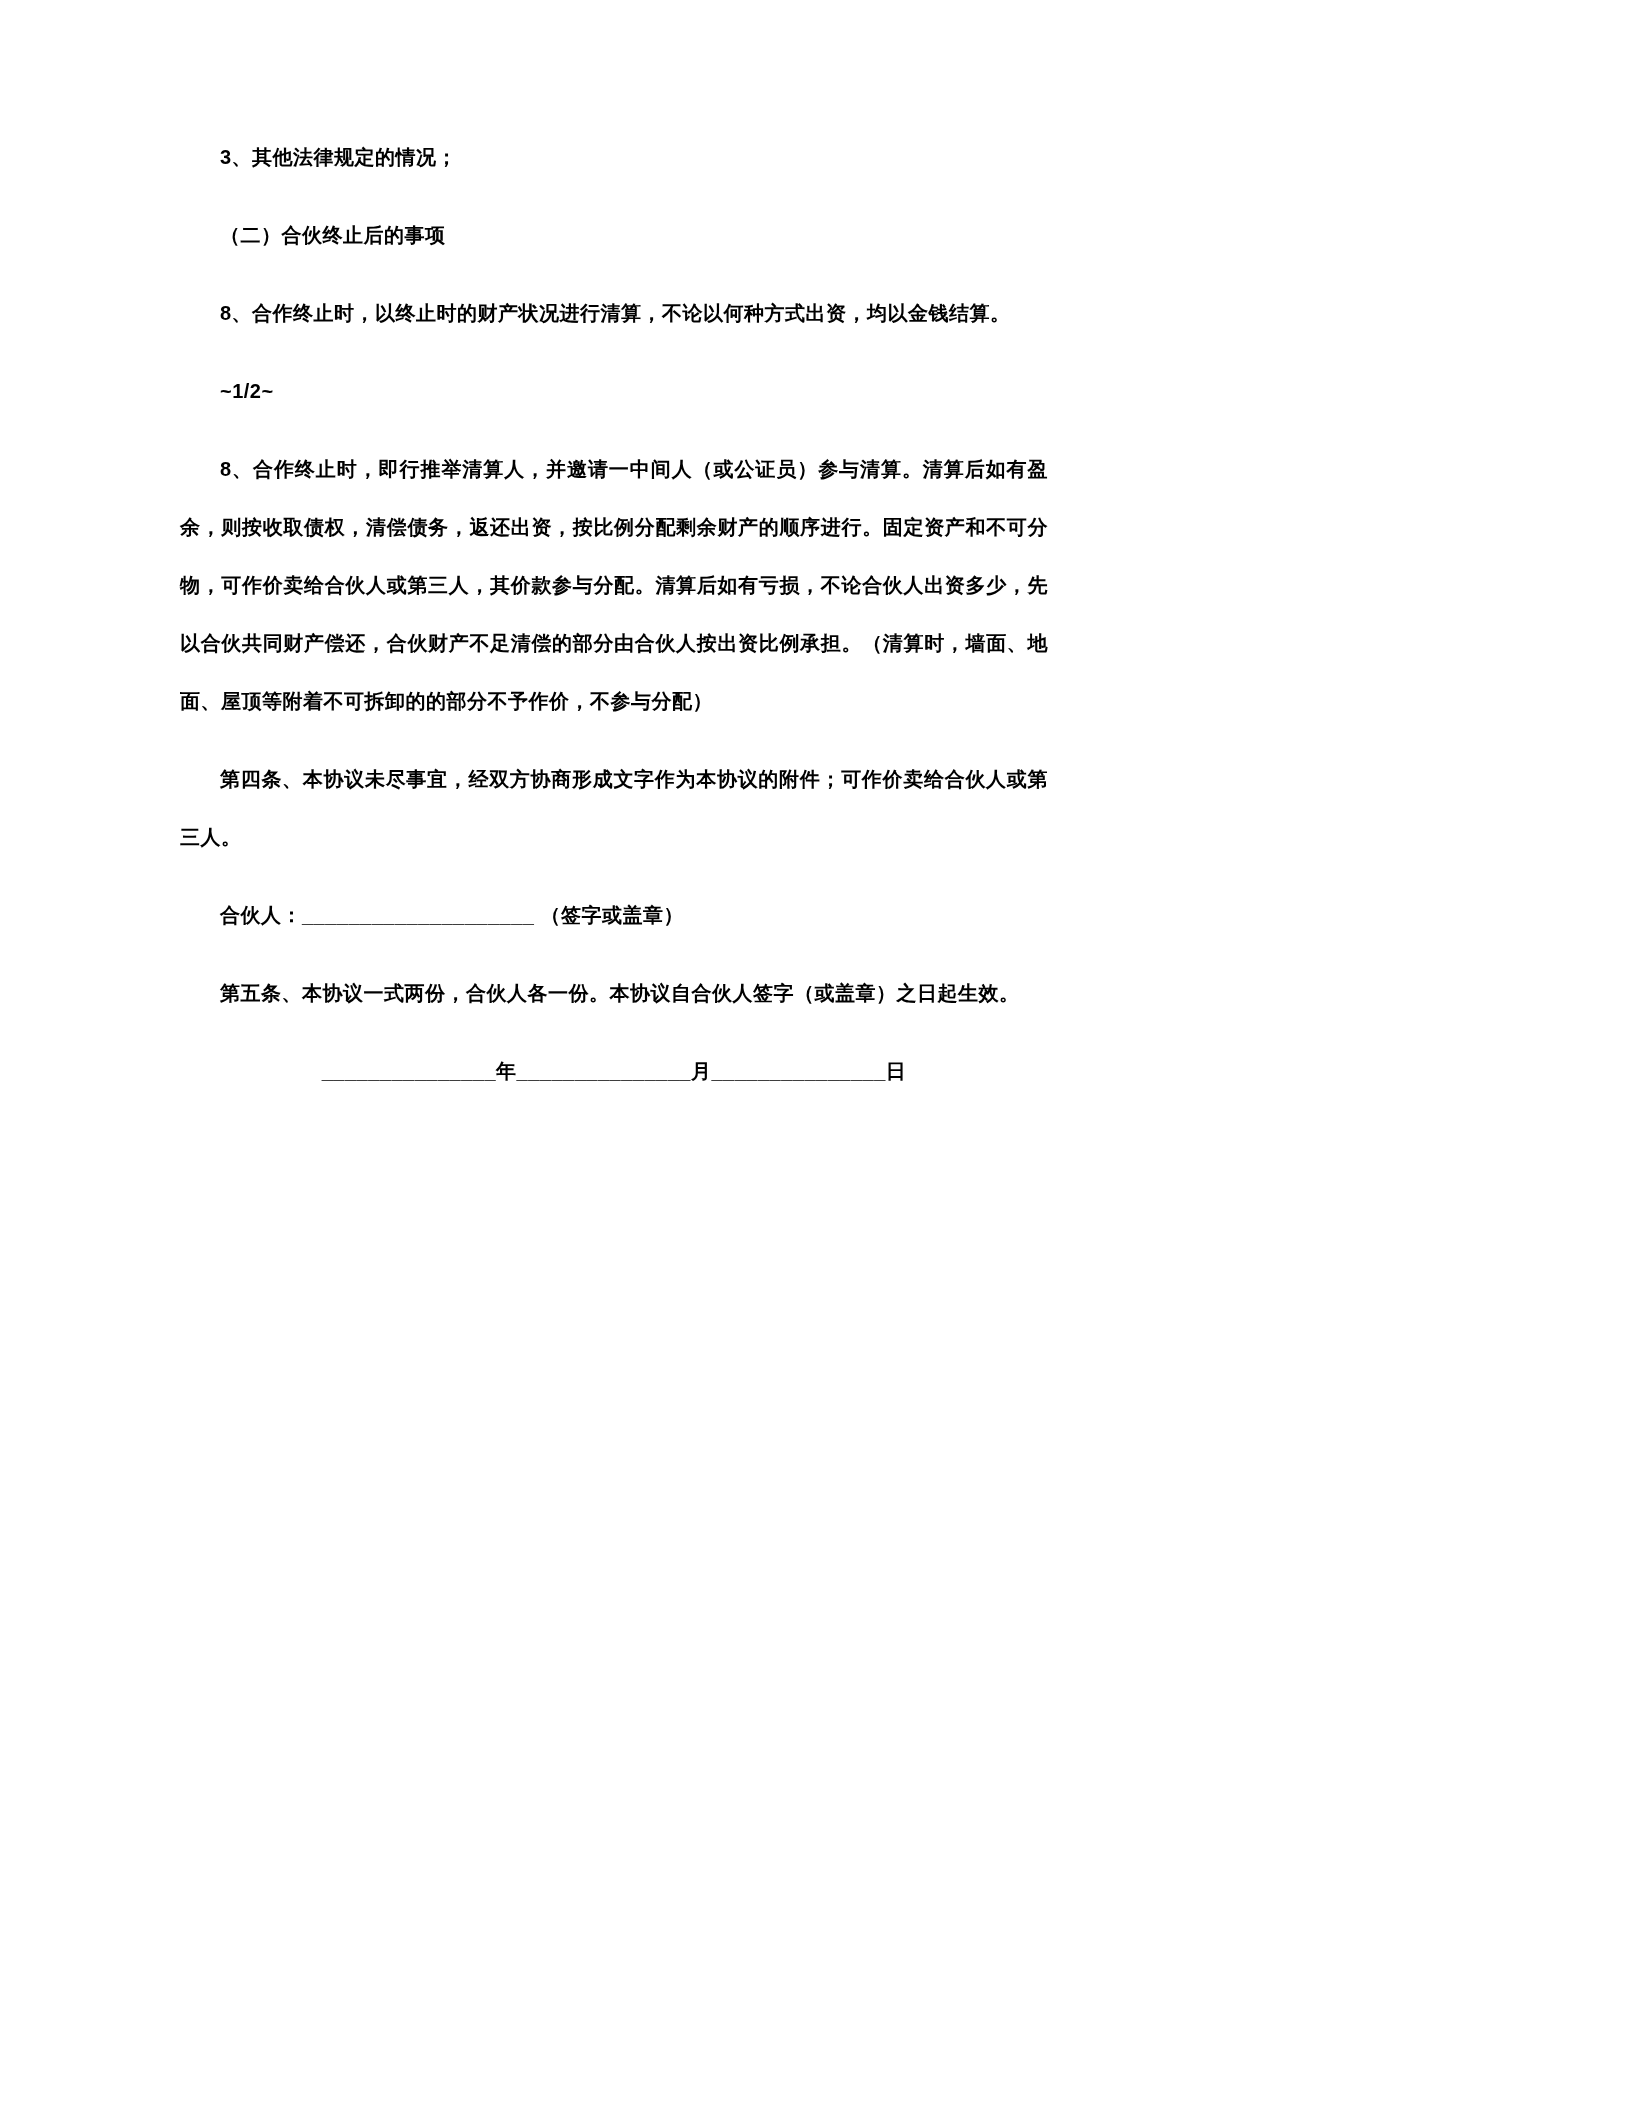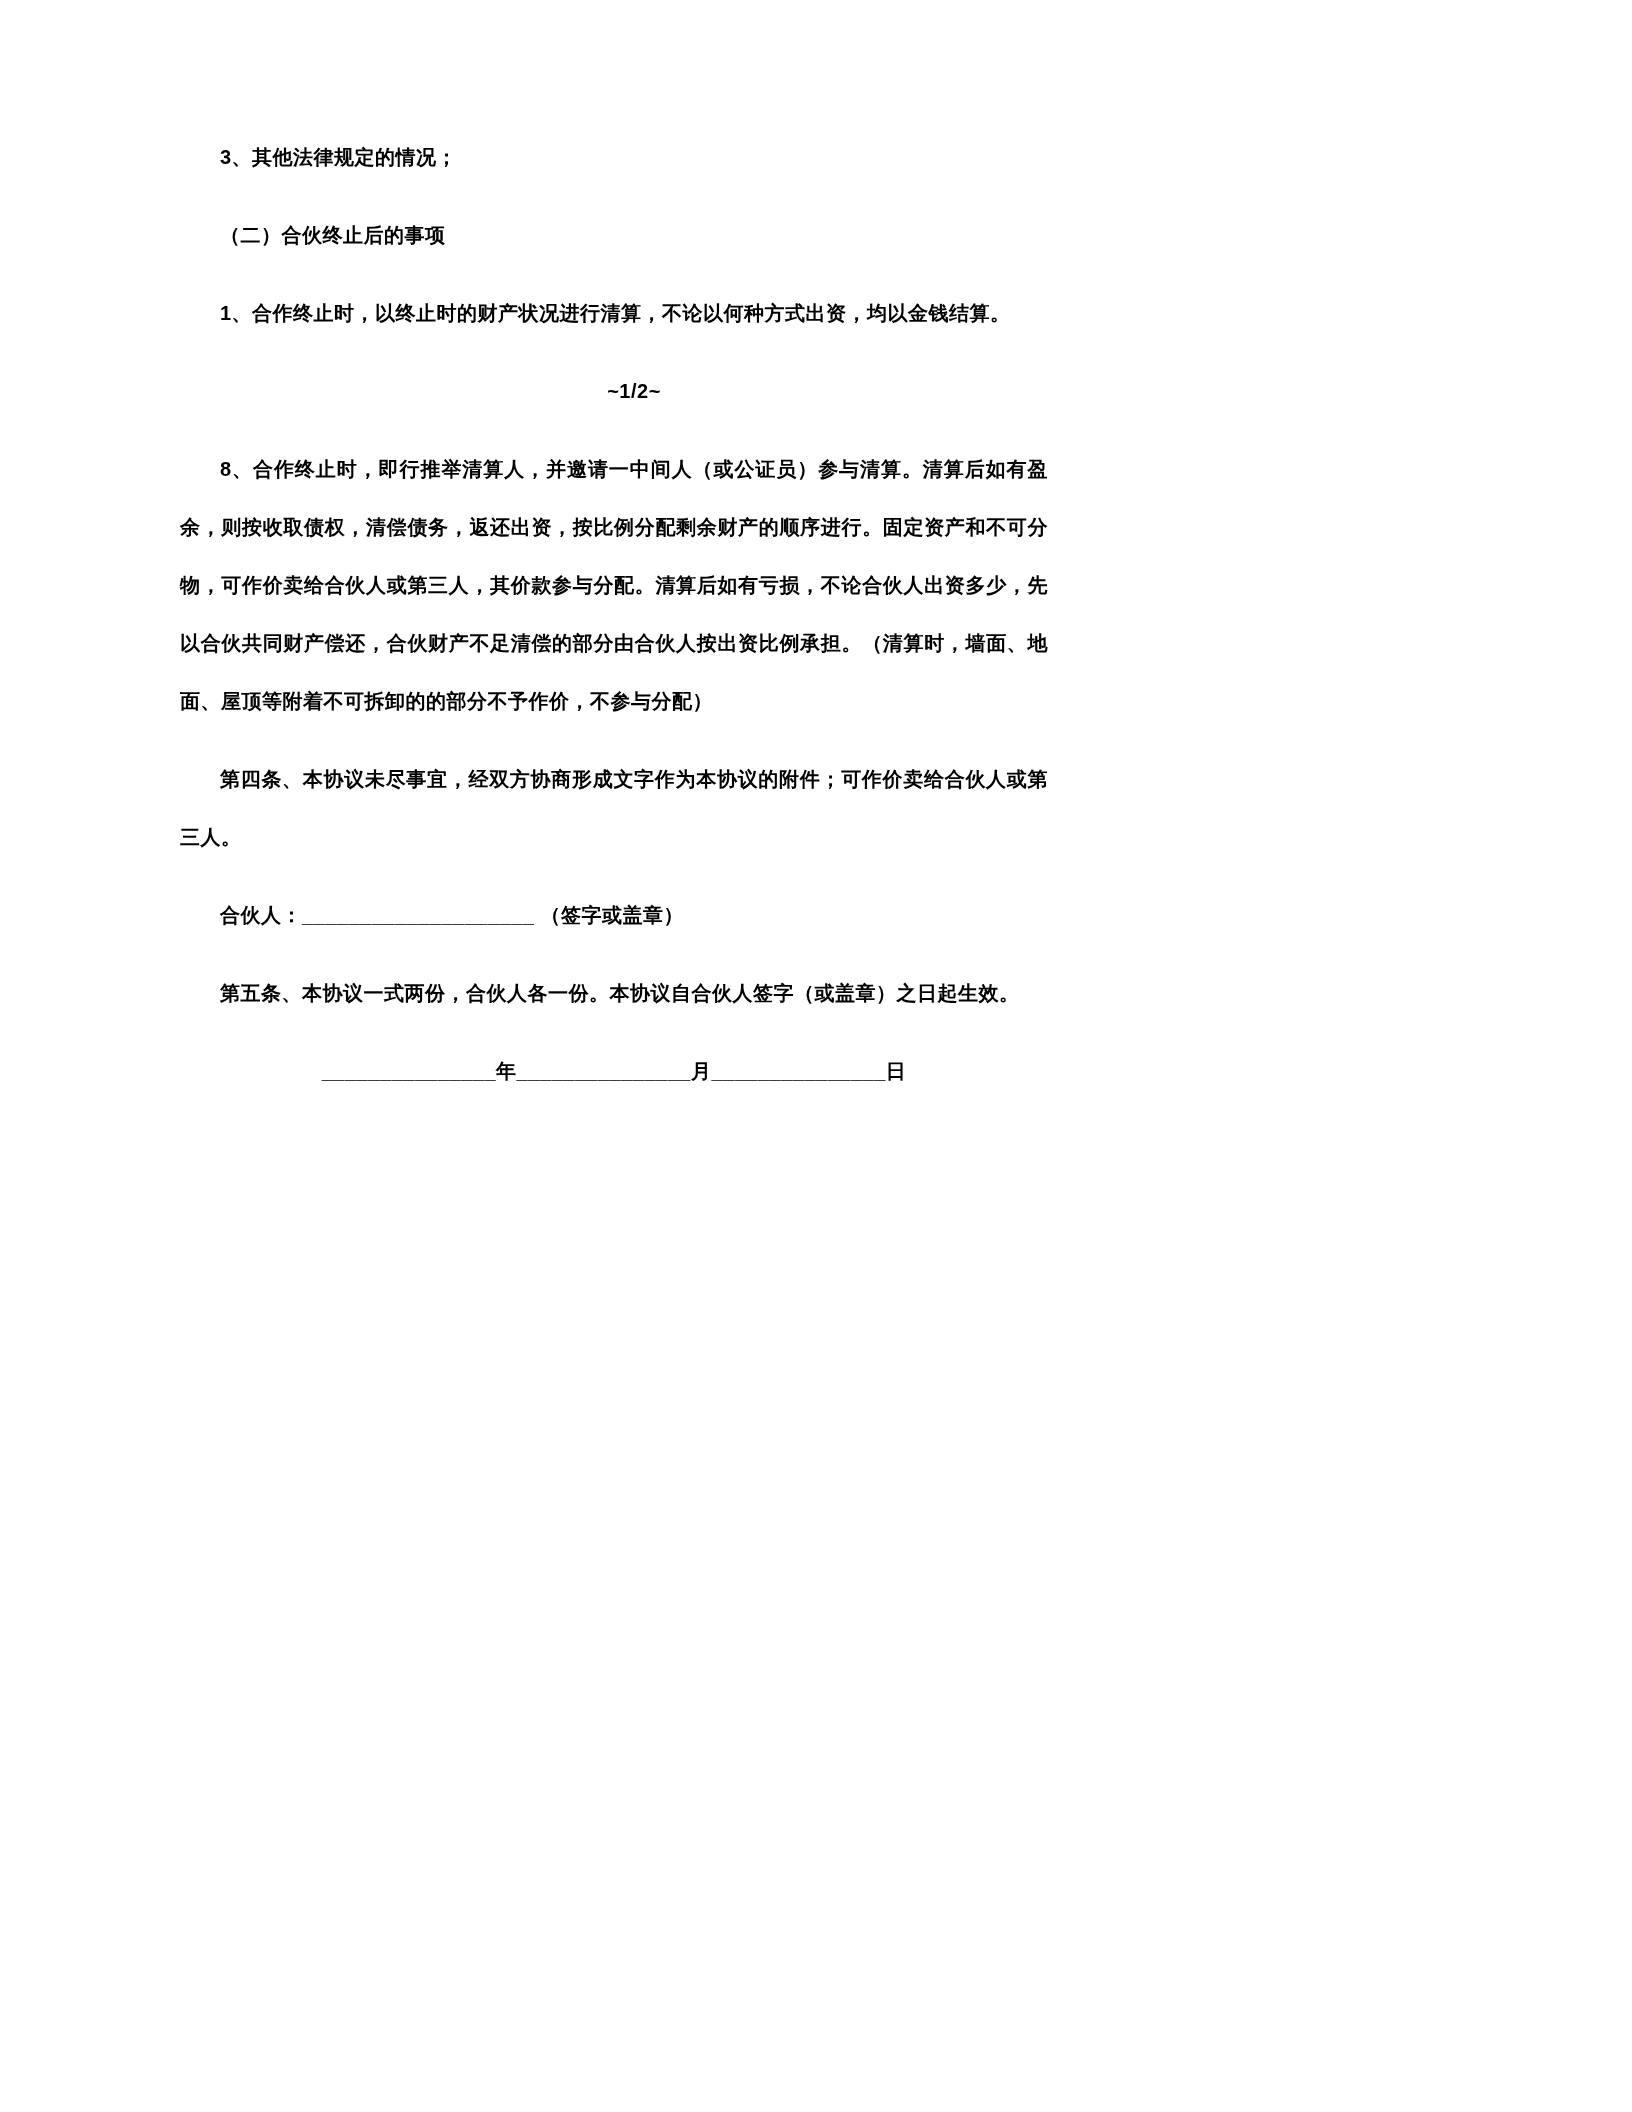--- a/index.html
+++ b/index.html
@@ -28,40 +28,40 @@
     text-align: justify;
     text-justify: inter-ideograph;
     letter-spacing: 0.5px;
     word-break: break-all;
     overflow-wrap: anywhere;
   }
   .para.indent {
     text-indent: 2em;
   }
   .para.marker {
-    text-align: center;
+    text-align: left;
   }
   .para.sig {
     text-align: left;
   }
   .para.date {
     text-indent: 0;
     text-align: center;
     margin-bottom: 0;
   }
 </style>
 </head>
 <body>
 
 <div class="page">
   <p class="para indent">3、其他法律规定的情况；</p>
 
   <p class="para indent">（二）合伙终止后的事项</p>
 
-  <p class="para indent">1、合作终止时，以终止时的财产状况进行清算，不论以何种方式出资，均以金钱结算。</p>
+  <p class="para indent">8、合作终止时，以终止时的财产状况进行清算，不论以何种方式出资，均以金钱结算。</p>
 
   <p class="para indent marker">~1/2~</p>
 
   <p class="para indent">8、合作终止时，即行推举清算人，并邀请一中间人（或公证员）参与清算。清算后如有盈余，则按收取债权，清偿债务，返还出资，按比例分配剩余财产的顺序进行。固定资产和不可分物，可作价卖给合伙人或第三人，其价款参与分配。清算后如有亏损，不论合伙人出资多少，先以合伙共同财产偿还，合伙财产不足清偿的部分由合伙人按出资比例承担。（清算时，墙面、地面、屋顶等附着不可拆卸的的部分不予作价，不参与分配）</p>
 
   <p class="para indent">第四条、本协议未尽事宜，经双方协商形成文字作为本协议的附件；可作价卖给合伙人或第三人。</p>
 
   <p class="para indent sig">合伙人：____________________ （签字或盖章）</p>
 
   <p class="para indent">第五条、本协议一式两份，合伙人各一份。本协议自合伙人签字（或盖章）之日起生效。</p>

